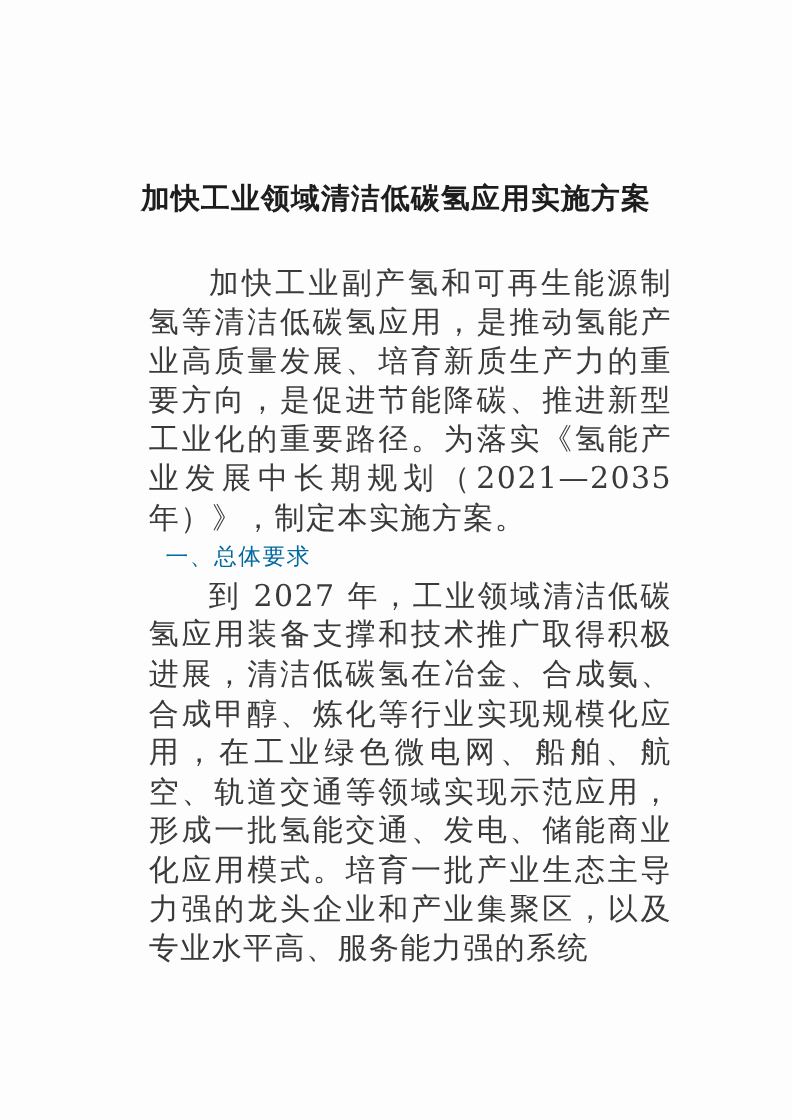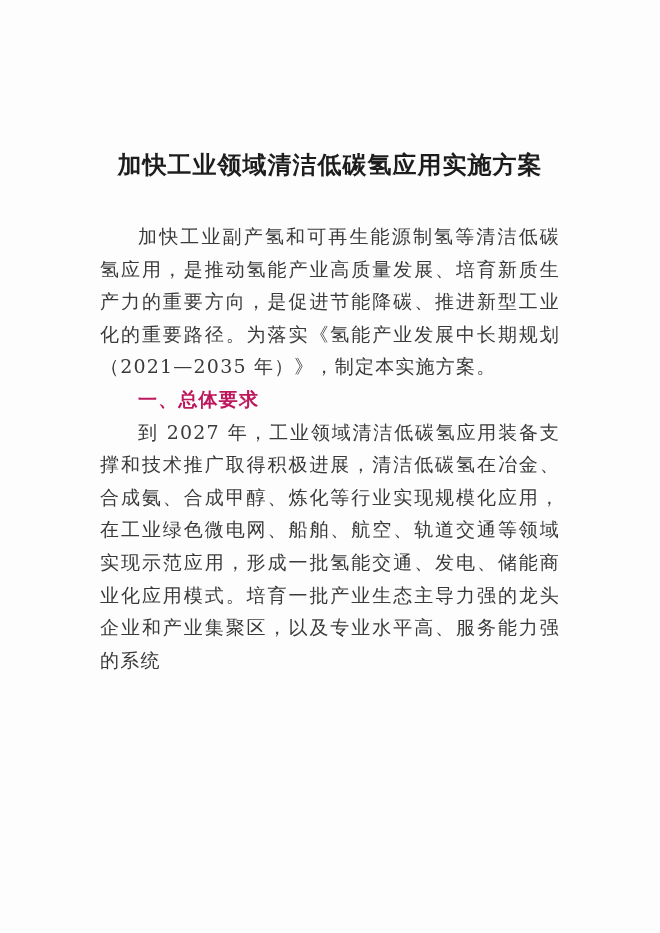--- a/index.html
+++ b/index.html
@@ -27,31 +27,32 @@
     letter-spacing: 1px;
   }
   .content {
     position: absolute;
     top: 220px;
     left: 100px;
     width: 460px;
     color: #3a3a3a;
   }
   .para {
-    font-size: 19px;
+    font-size: 25px;
     line-height: 32.6px;
     letter-spacing: 1.2px;
     text-align: justify;
     text-indent: 2em;
     text-justify: inter-character;
+    margin-left: 24px;
   }
   .section-heading {
     font-family: "DejaVu Sans", "Liberation Sans", sans-serif;
-    font-weight: bold;
-    color: #be185d;
+    font-weight: normal;
+    color: #0369a1;
     font-size: 19px;
     line-height: 32.6px;
     letter-spacing: 1.2px;
     text-indent: 2em;
   }
 </style>
 </head>
 <body>
 
 <div class="page">

